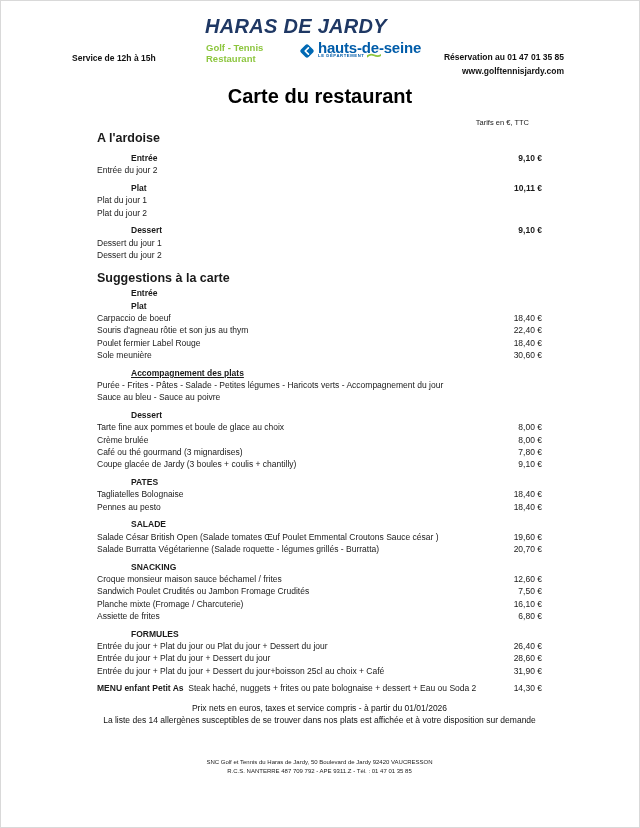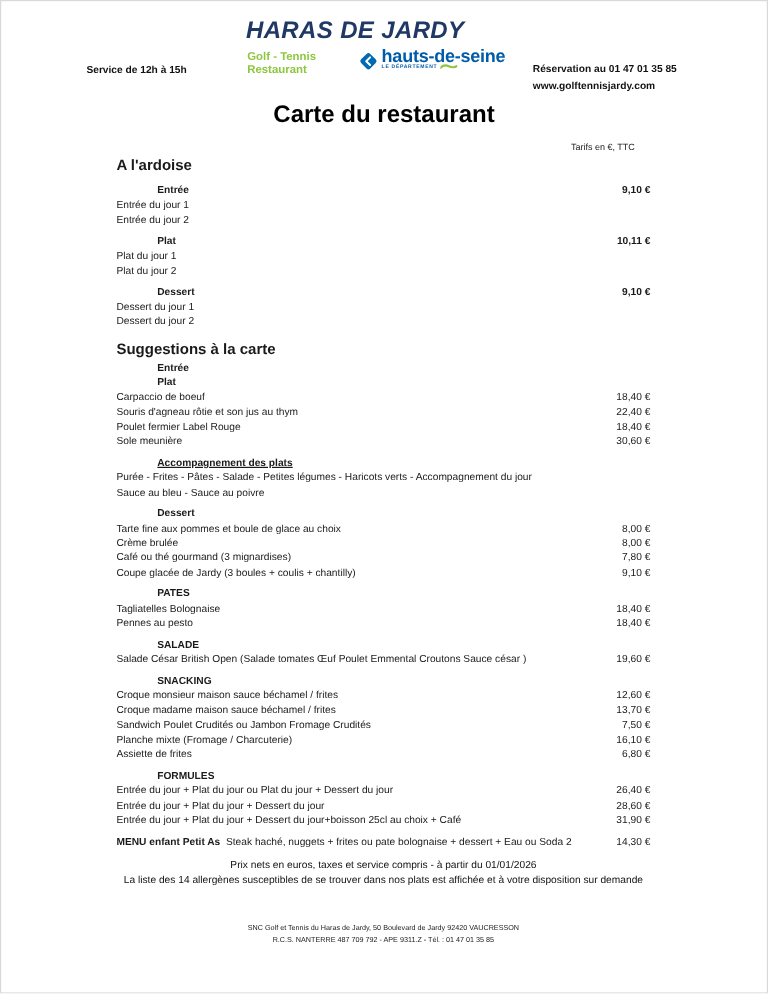--- a/index.html
+++ b/index.html
@@ -21,21 +21,21 @@
     font-size:9.5px; font-weight:bold; color:#8dc63f; line-height:11px;
   }
   .dept-logo { position:absolute; top:41px; left:298px; display:flex; align-items:flex-start; }
   .dept-logo svg.diamond { display:block; margin-top:1px; }
   .logo-text { margin-left:3px; }
   .logo-name { font-size:15px; font-weight:bold; color:#005ca9; letter-spacing:-0.2px; line-height:11px; }
   .logo-tagrow { display:flex; align-items:center; gap:3px; }
   .logo-tagline { font-size:4.2px; font-weight:bold; color:#005ca9; letter-spacing:0.6px; }
   .service { position:absolute; top:52px; left:71px; font-size:8.5px; font-weight:bold; color:#111; }
   .contact {
-    position:absolute; top:50px; right:75px; text-align:left;
+    position:absolute; top:50px; right:75px; text-align:right;
     font-size:8.5px; font-weight:bold; color:#111; line-height:13.5px;
   }
 
   
   .doc-title {
     position:absolute; top:84px; left:0; right:0; margin:0;
     text-align:center; font-size:20px; font-weight:bold; color:#000;
   }
   .tarifs { position:absolute; top:117px; right:110px; font-size:7.5px; color:#222; }
 
@@ -100,23 +100,20 @@
   <div class="content">
     <div>
         <div class="row h1">
           <span class="label">A l'ardoise</span>
         </div>
         <div class="row h2">
           <span class="label">Entrée</span>
           <span class="price">9,10 €</span>
         </div>
         <div class="row text">
-          <span class="label">Entrée du jour 1</span>
-        </div>
-        <div class="row text">
           <span class="label">Entrée du jour 2</span>
         </div>
         <div class="row h2 gap">
           <span class="label">Plat</span>
           <span class="price">10,11 €</span>
         </div>
         <div class="row text">
           <span class="label">Plat du jour 1</span>
         </div>
         <div class="row text">
@@ -196,30 +193,30 @@
           <span class="label">Pennes au pesto</span>
           <span class="price">18,40 €</span>
         </div>
         <div class="row h2 gap">
           <span class="label">SALADE</span>
         </div>
         <div class="row item">
           <span class="label">Salade César British Open (Salade tomates Œuf Poulet Emmental Croutons Sauce césar )</span>
           <span class="price">19,60 €</span>
         </div>
+        <div class="row item">
+          <span class="label">Salade Burratta Végétarienne (Salade roquette - légumes grillés - Burratta)</span>
+          <span class="price">20,70 €</span>
+        </div>
         <div class="row h2 gap">
           <span class="label">SNACKING</span>
         </div>
         <div class="row item">
           <span class="label">Croque monsieur maison sauce béchamel / frites</span>
           <span class="price">12,60 €</span>
-        </div>
-        <div class="row item">
-          <span class="label">Croque madame maison sauce béchamel / frites</span>
-          <span class="price">13,70 €</span>
         </div>
         <div class="row item">
           <span class="label">Sandwich Poulet Crudités ou Jambon Fromage Crudités</span>
           <span class="price">7,50 €</span>
         </div>
         <div class="row item">
           <span class="label">Planche mixte (Fromage / Charcuterie)</span>
           <span class="price">16,10 €</span>
         </div>
         <div class="row item">

